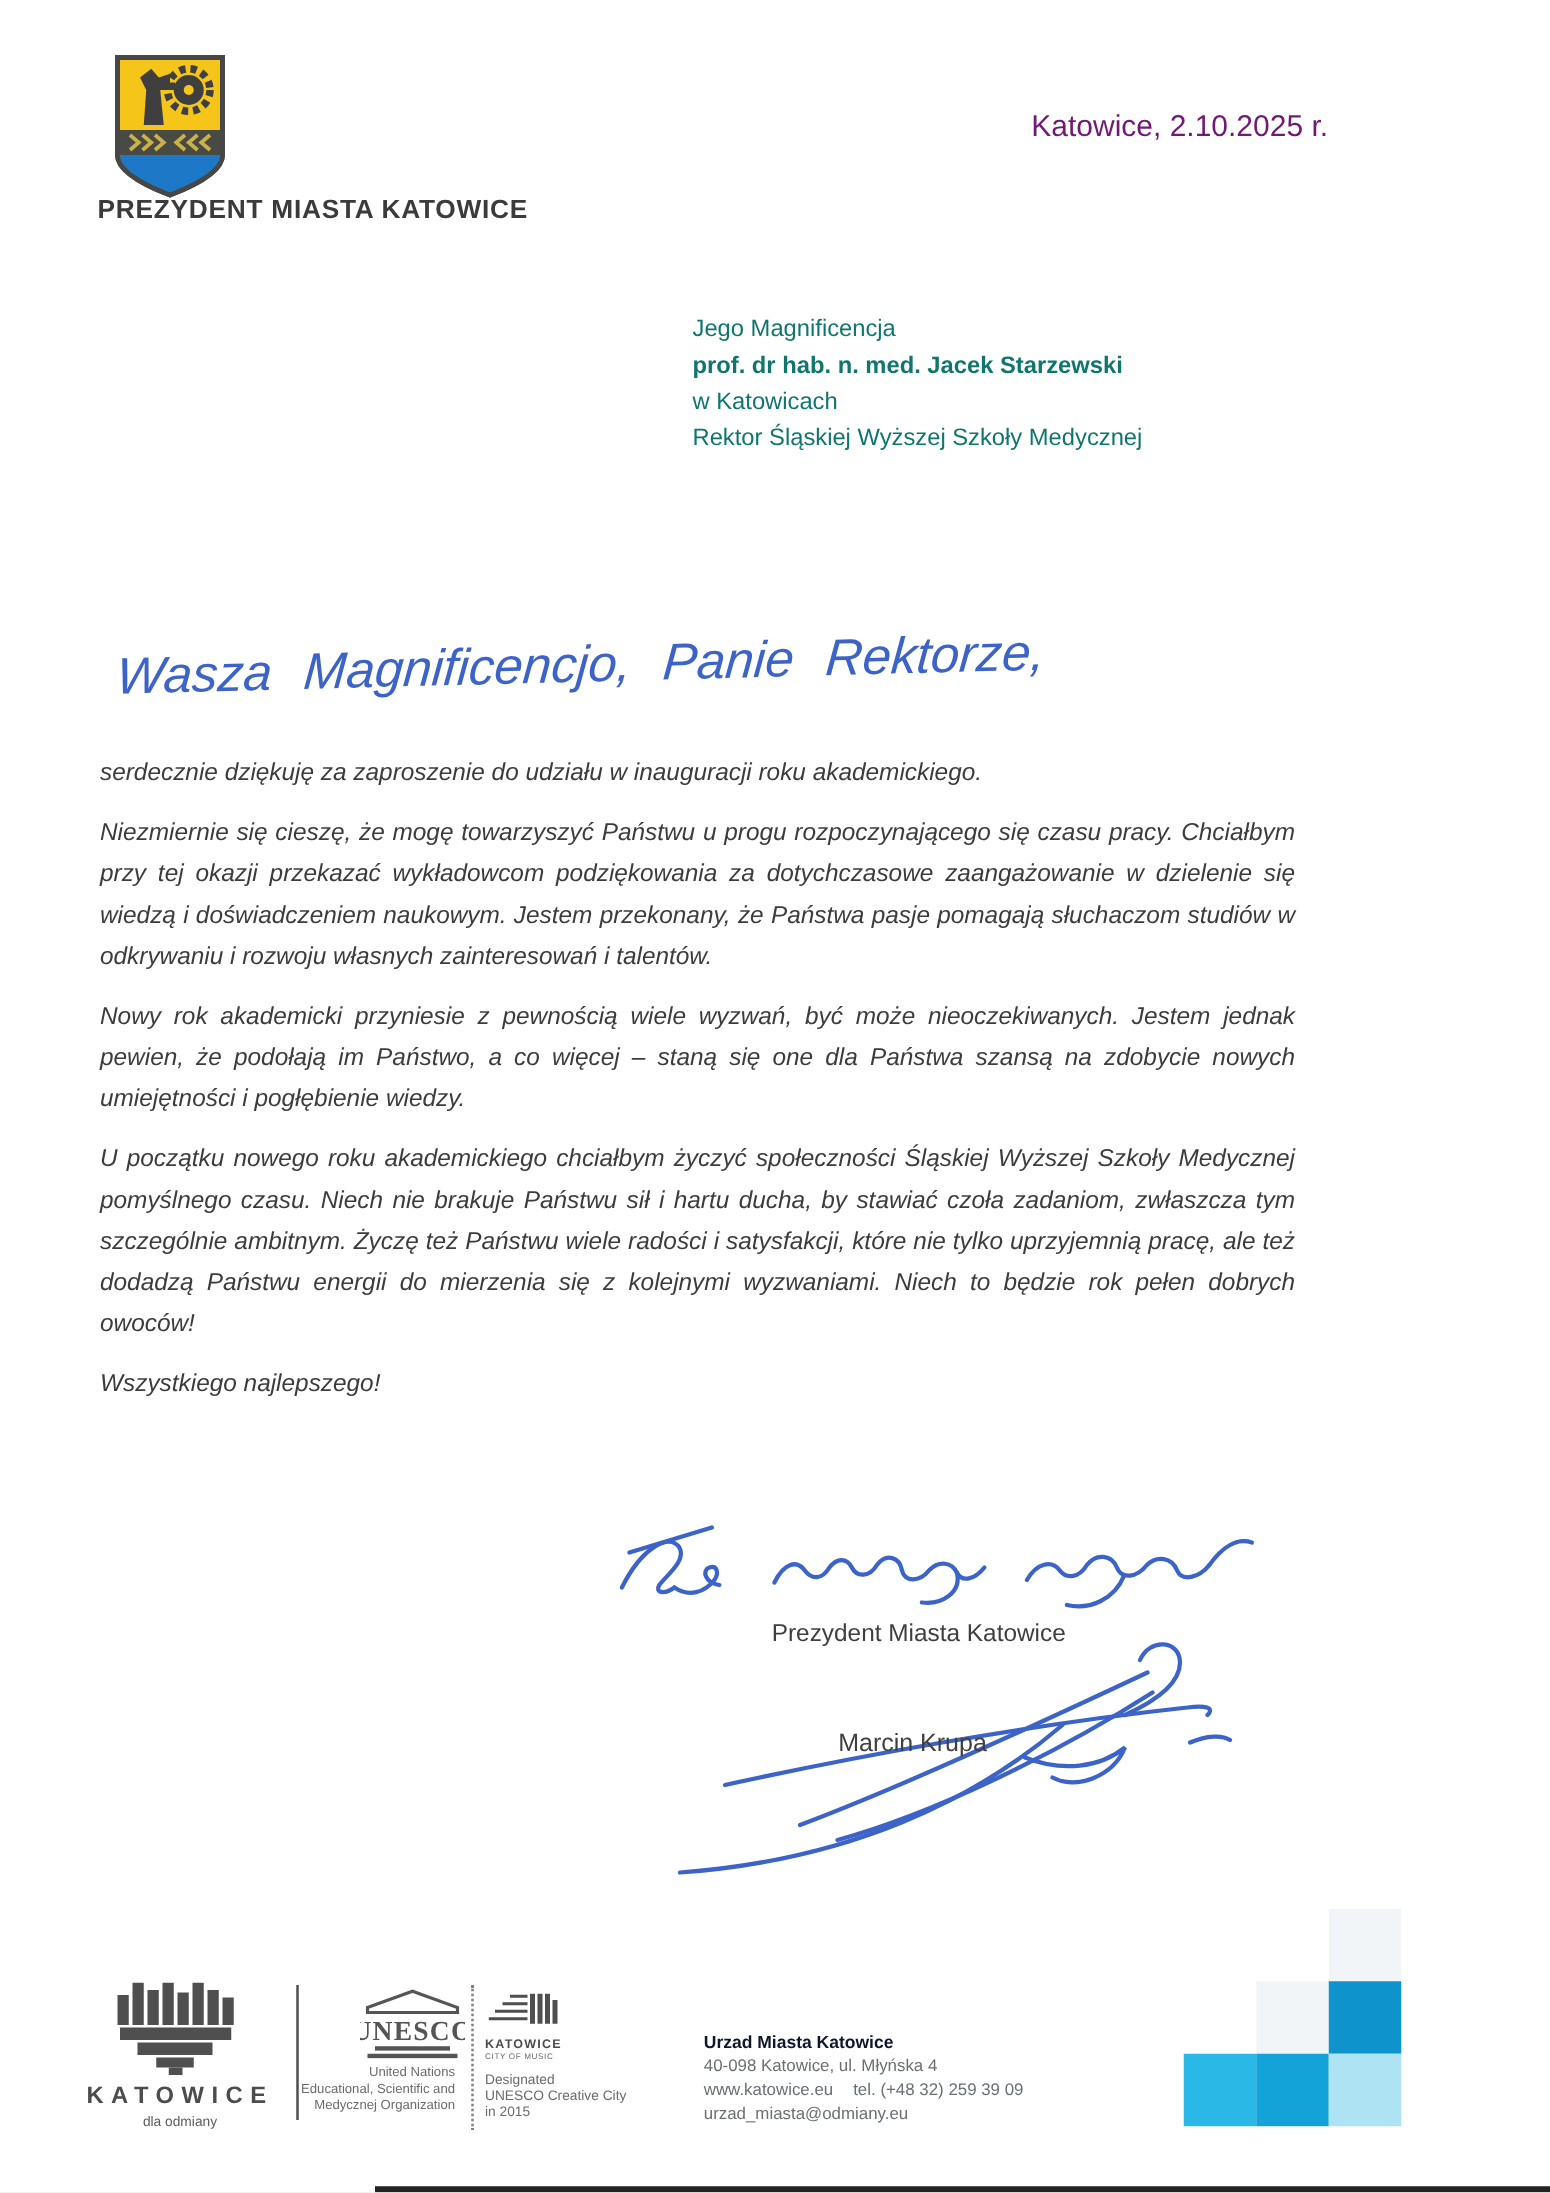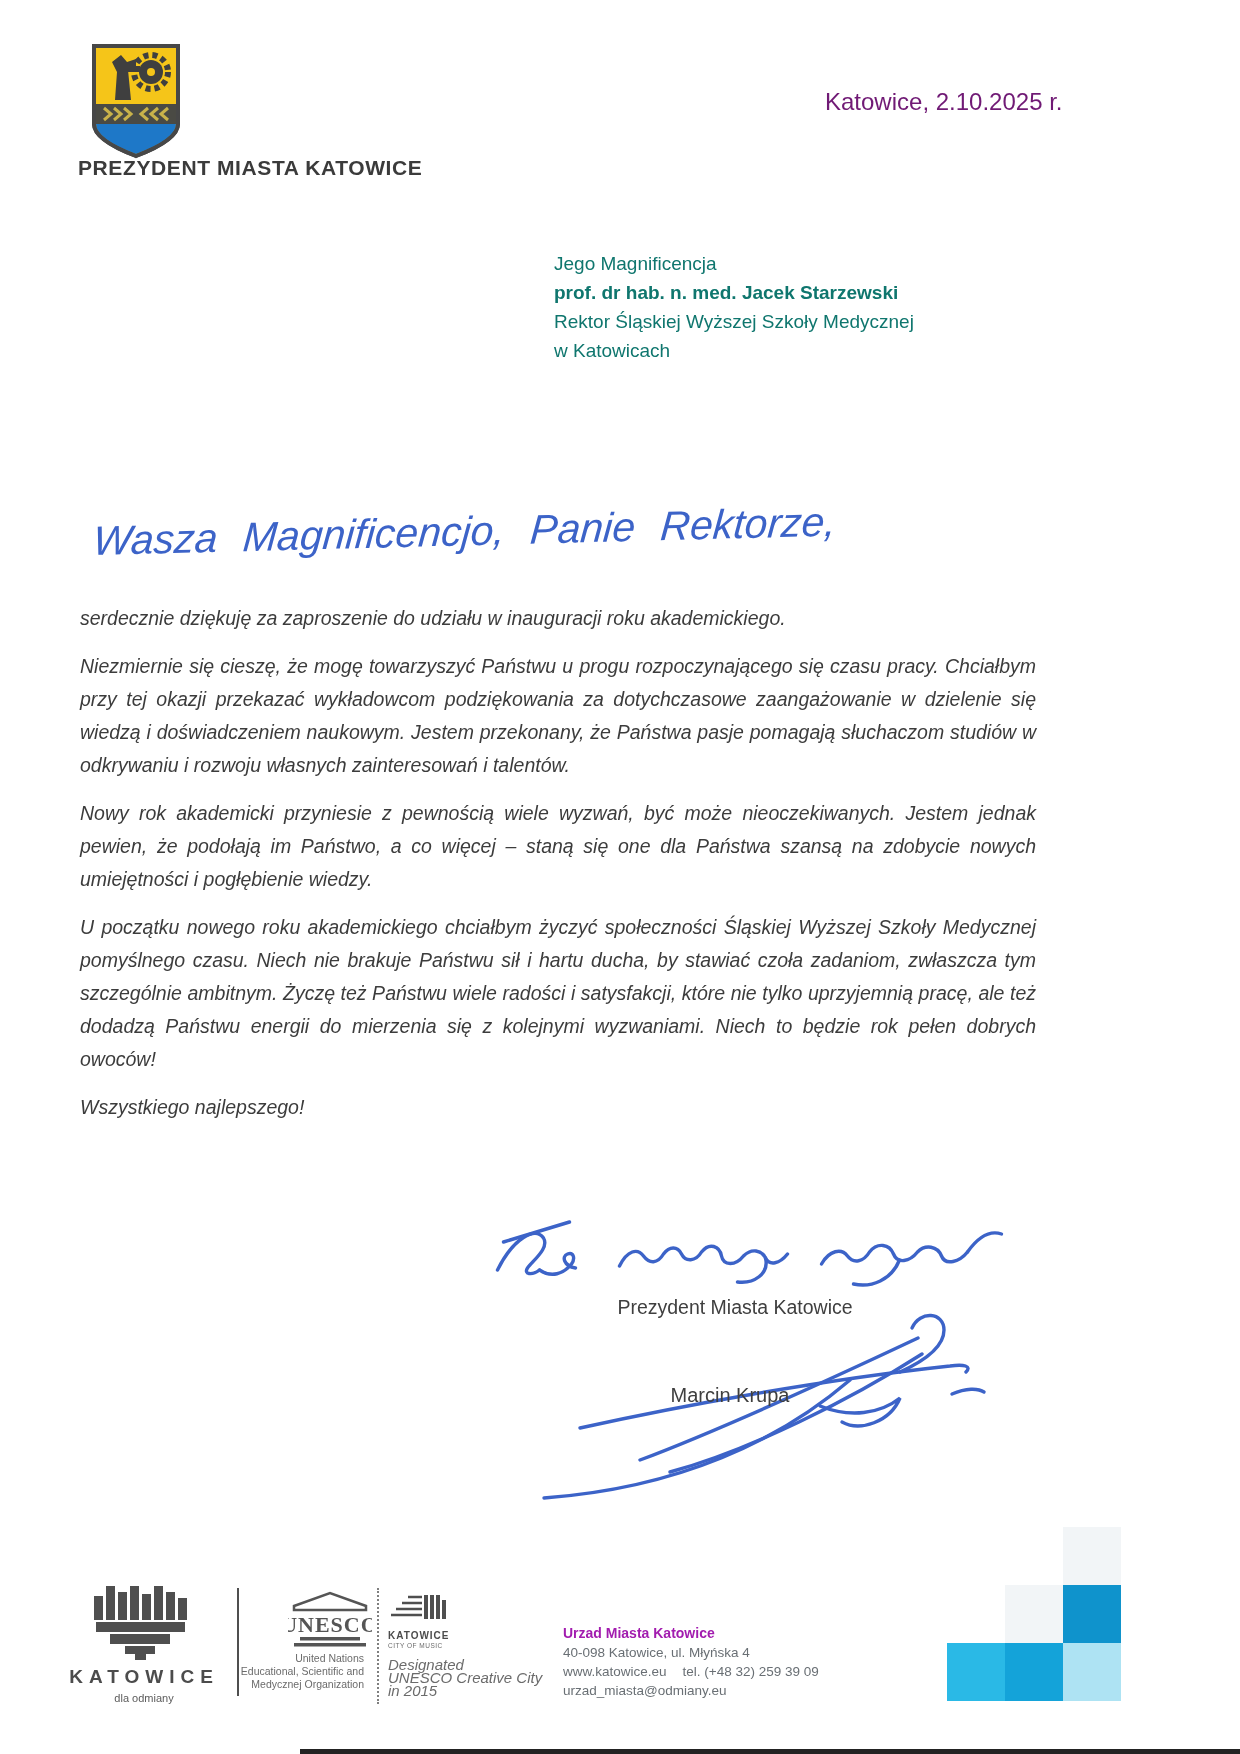--- a/index.html
+++ b/index.html
@@ -52,23 +52,23 @@
   .kato-tagline{position:absolute;left:58px;top:1692px;width:172px;text-align:center;
     font-size:11px;color:#5c5c5c;}
   .fdiv-solid{position:absolute;left:237px;top:1588px;height:108px;border-left:2px solid #4f4f4f;}
   .unesco-logo{position:absolute;left:288px;top:1590px;width:84px;height:60px;}
   .unesco-caption{position:absolute;left:228px;top:1652px;width:136px;text-align:right;
     font-size:10.5px;line-height:13px;color:#6b6b6b;}
   .fdiv-dotted{position:absolute;left:377px;top:1588px;height:116px;border-left:2px dotted #7f7f7f;}
   .com-logo{position:absolute;left:388px;top:1592px;width:60px;height:34px;}
   .com-wordmark{position:absolute;left:388px;top:1630px;font-size:10px;font-weight:bold;letter-spacing:1px;color:#4c4c4c;}
   .com-subtitle{position:absolute;left:388px;top:1642px;font-size:6.5px;letter-spacing:0.5px;color:#6b6b6b;}
-  .com-caption{position:absolute;left:388px;top:1658px;font-size:15px;line-height:13px;color:#6b6b6b;font-style:italic;}
+  .com-caption{position:absolute;left:388px;top:1658px;font-size:11px;line-height:13px;color:#6b6b6b;}
   .address{position:absolute;left:563px;top:1624px;font-size:13.5px;line-height:19px;color:#696f74;}
-  .address .addr-name{font-weight:bold;font-size:14px;color:#a21caf;}
+  .address .addr-name{font-weight:bold;font-size:14px;color:#0f172a;}
   .address .gap{display:inline-block;width:16px;}
   
   .pix{position:absolute;width:58px;height:58px;}
   
   .scan-edge{position:absolute;left:300px;right:0;bottom:0;height:5px;background:#222;}
 </style>
 </head>
 <body>
 
 <div class="page">
@@ -89,22 +89,22 @@
     <path d="M8,82 Q8,97 48,112 Q88,97 88,82 Z" fill="#1e78c8"></path>
     <path d="M6,4 H90 V82 Q90,98 48,114 Q6,98 6,82 Z" fill="none" stroke="#474747" stroke-width="4"></path>
   </svg>
 
   <div class="sender-title">PREZYDENT MIASTA KATOWICE</div>
   <div class="dateline">Katowice, 2.10.2025 r.</div>
 
   <div class="recipient">
     <div>Jego Magnificencja</div>
     <div class="bold">prof. dr hab. n. med. Jacek Starzewski</div>
+    <div>w Katowicach</div>
     <div>Rektor Śląskiej Wyższej Szkoły Medycznej</div>
-    <div>w Katowicach</div>
   </div>
 
   <div class="hand-salutation">Wasza Magnificencjo, Panie Rektorze,</div>
 
   <div class="letter-body">
     <p>serdecznie dziękuję za zaproszenie do udziału w inauguracji roku akademickiego.</p>
     <p>Niezmiernie się cieszę, że mogę towarzyszyć Państwu u progu rozpoczynającego się czasu pracy. Chciałbym przy tej okazji przekazać wykładowcom podziękowania za dotychczasowe zaangażowanie w dzielenie się wiedzą i doświadczeniem naukowym. Jestem przekonany, że Państwa pasje pomagają słuchaczom studiów w odkrywaniu i rozwoju własnych zainteresowań i talentów.</p>
     <p>Nowy rok akademicki przyniesie z pewnością wiele wyzwań, być może nieoczekiwanych. Jestem jednak pewien, że podołają im Państwo, a co więcej – staną się one dla Państwa szansą na zdobycie nowych umiejętności i pogłębienie wiedzy.</p>
     <p>U początku nowego roku akademickiego chciałbym życzyć społeczności Śląskiej Wyższej Szkoły Medycznej pomyślnego czasu. Niech nie brakuje Państwu sił i hartu ducha, by stawiać czoła zadaniom, zwłaszcza tym szczególnie ambitnym. Życzę też Państwu wiele radości i satysfakcji, które nie tylko uprzyjemnią pracę, ale też dodadzą Państwu energii do mierzenia się z kolejnymi wyzwaniami. Niech to będzie rok pełen dobrych owoców!</p>
     <p>Wszystkiego najlepszego!</p>

